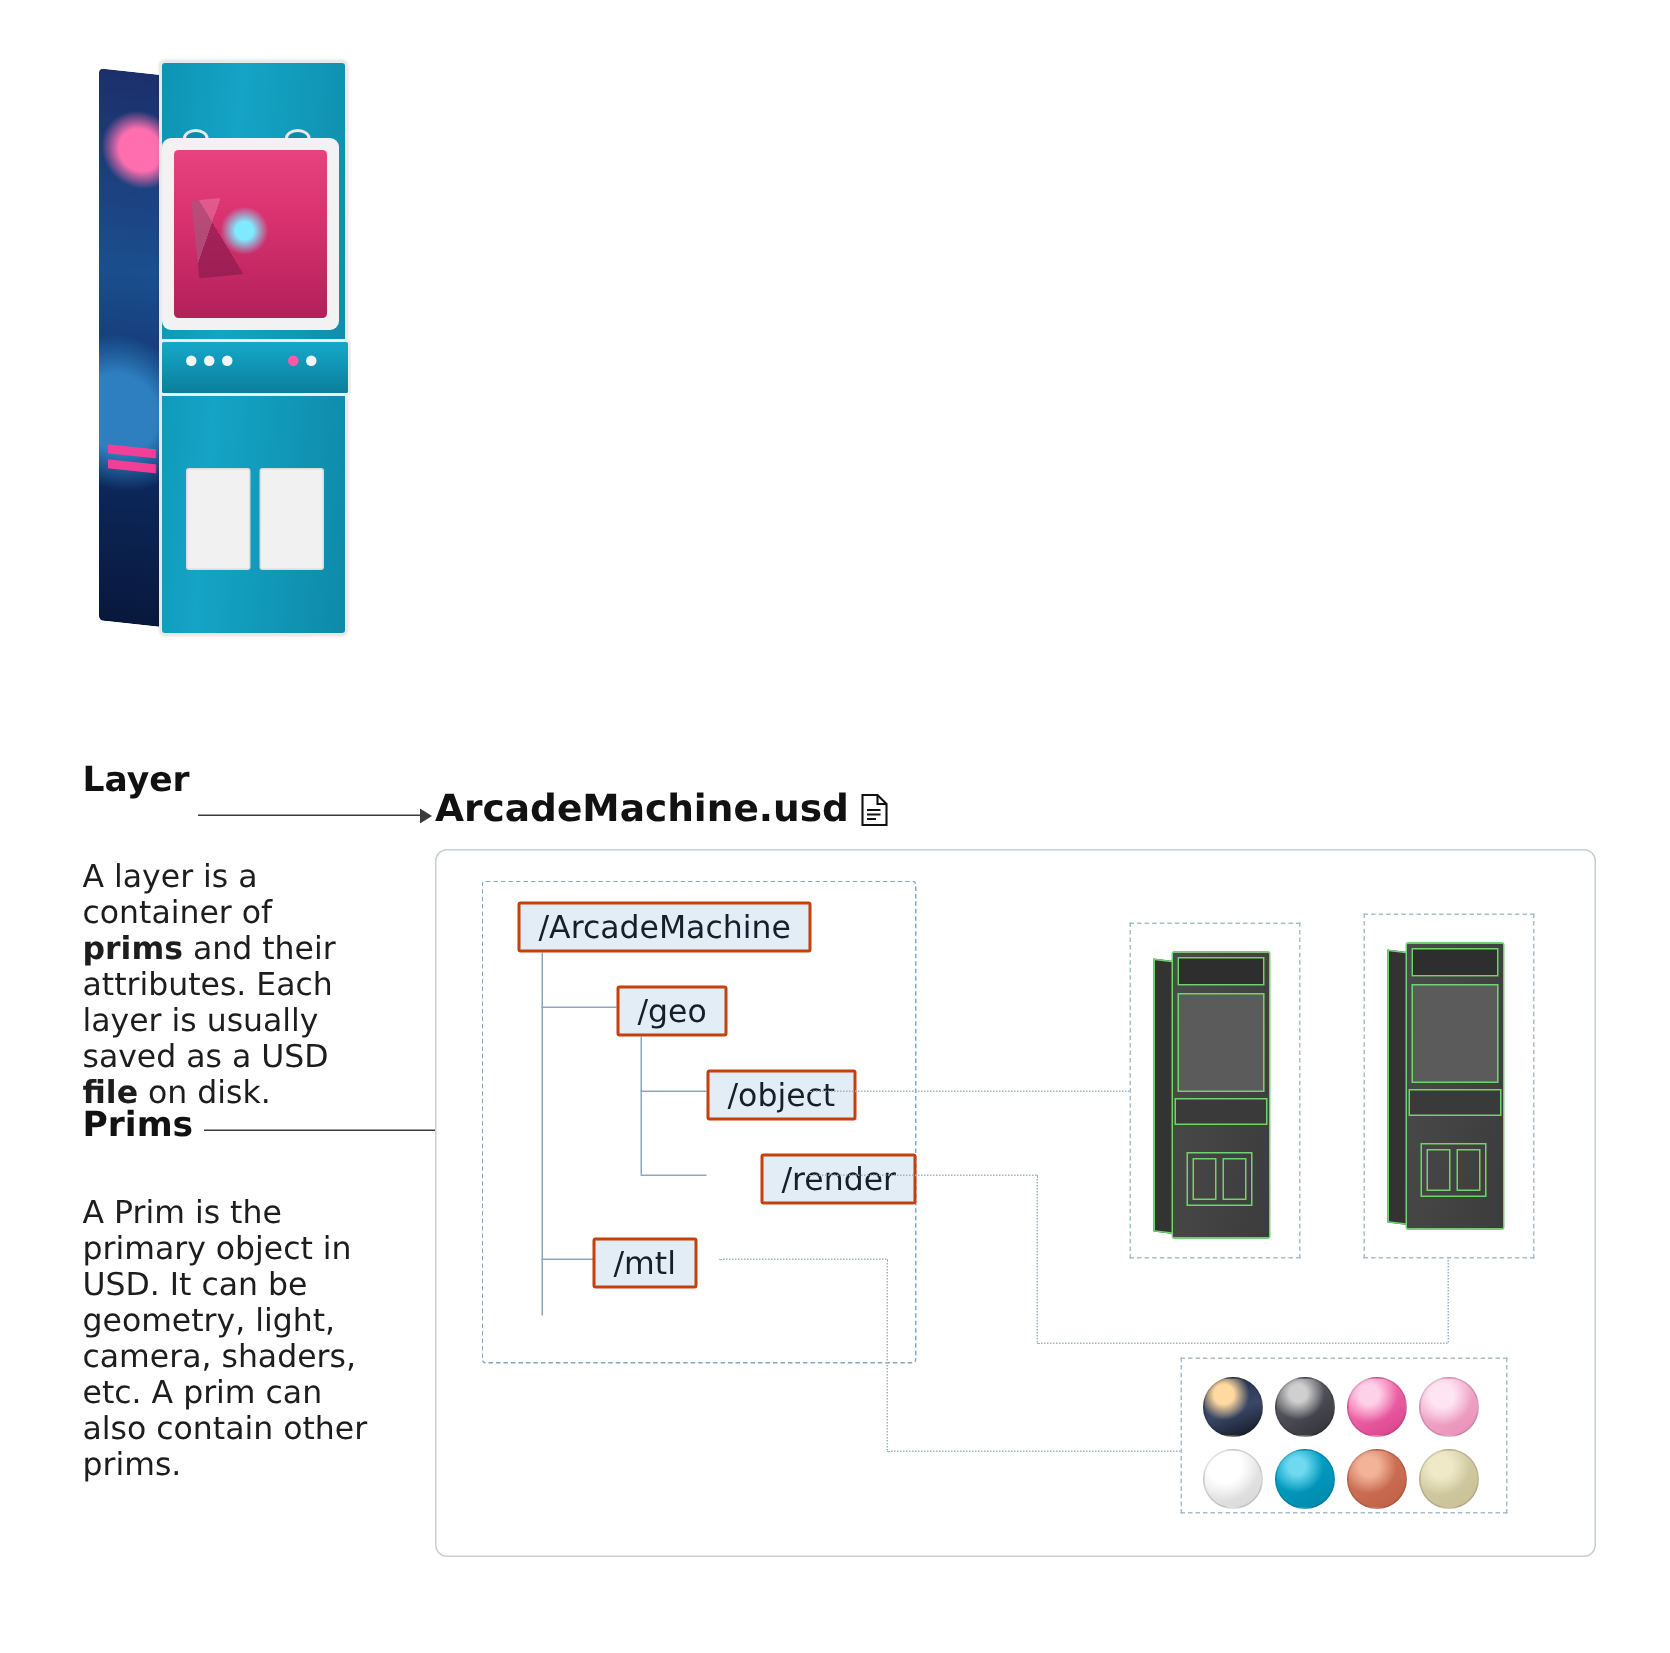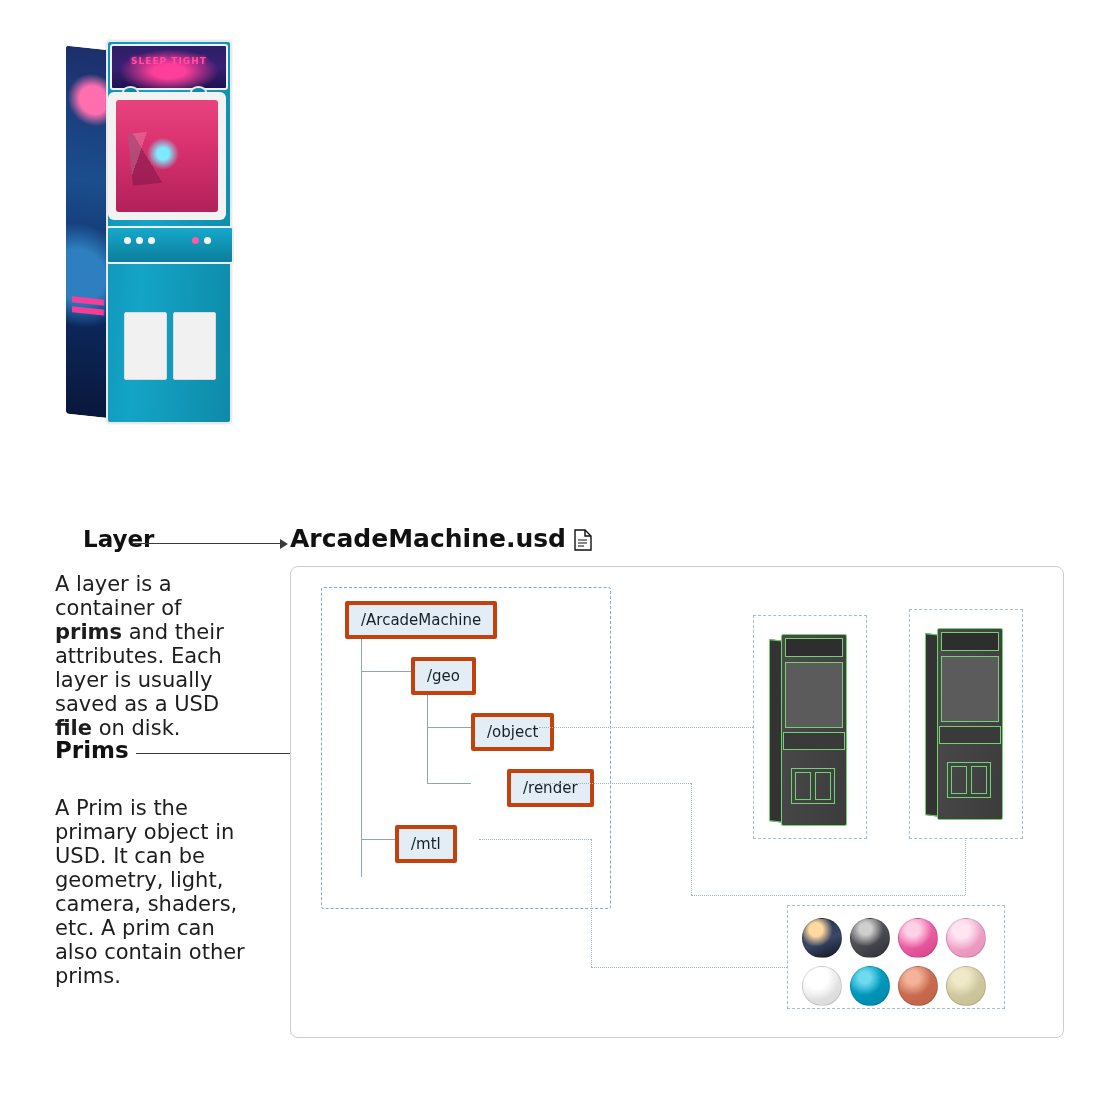--- a/index.html
+++ b/index.html
@@ -173,21 +173,21 @@
     border-radius: 2px;
   }
 
   
   .label-head {
     position: absolute;
     font-size: 23px;
     font-weight: bold;
     color: #111;
   }
-  #layer-head { left: 55px; top: 526px; margin-left: 28px; }
+  #layer-head { left: 55px; top: 507px; }
   #prims-head { left: 55px; top: 737px; }
 
   .body-text {
     position: absolute;
     width: 200px;
     font-size: 21px;
     line-height: 24px;
     color: #1d1d1d;
   }
   #layer-text { left: 55px; top: 572px; }
@@ -250,23 +250,23 @@
     top: 20px;
     width: 288px;
     height: 320px;
     border: 1.3px dashed #7fa8c9;
     border-radius: 3px;
   }
 
   .node {
     position: absolute;
     background: #e3edf5;
-    border: 4px solid #c2410c;
+    border: 2px solid #c2410c;
     border-radius: 2px;
-    font-size: 15px;
+    font-size: 21px;
     color: #13202b;
     padding: 6px 12px;
     white-space: nowrap;
     line-height: 18px;
   }
   #node-root   { left: 54px;  top: 34px; }
   #node-geo    { left: 120px; top: 90px; }
   #node-proxy  { left: 180px; top: 146px; }
   #node-render { left: 180px; top: 202px; margin-left: 36px; }
   #node-mtl    { left: 104px; top: 258px; }
@@ -379,23 +379,20 @@
     border: 1px solid rgba(0,0,0,0.12);
   }
 </style>
 </head>
 <body>
 
 <div id="hero">
   <div class="cab">
     <div class="cab-side"></div>
     <div class="cab-body"></div>
-    <div class="cab-marquee">
-      <span>SLEEP TIGHT</span>
-    </div>
     <div class="cab-knobs">
         <i></i>
         <i></i>
       </div>
     <div class="cab-bezel"></div>
     <div class="cab-screen"></div>
     <div class="cab-panel">
       <i></i>
         <i></i>
         <i></i>

